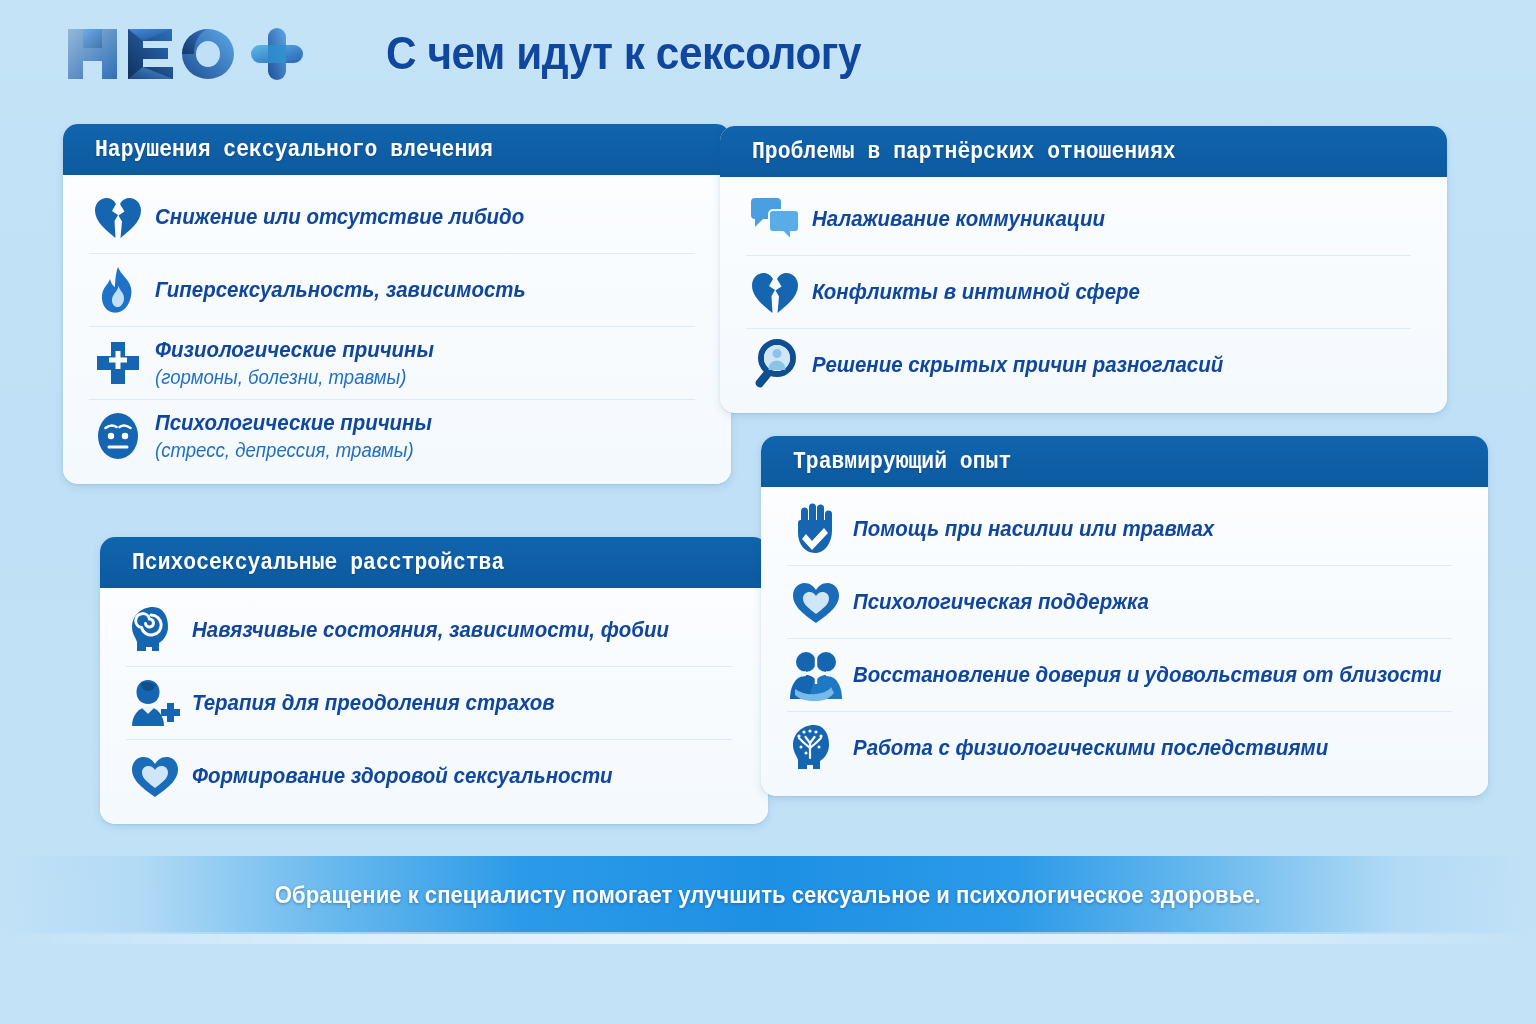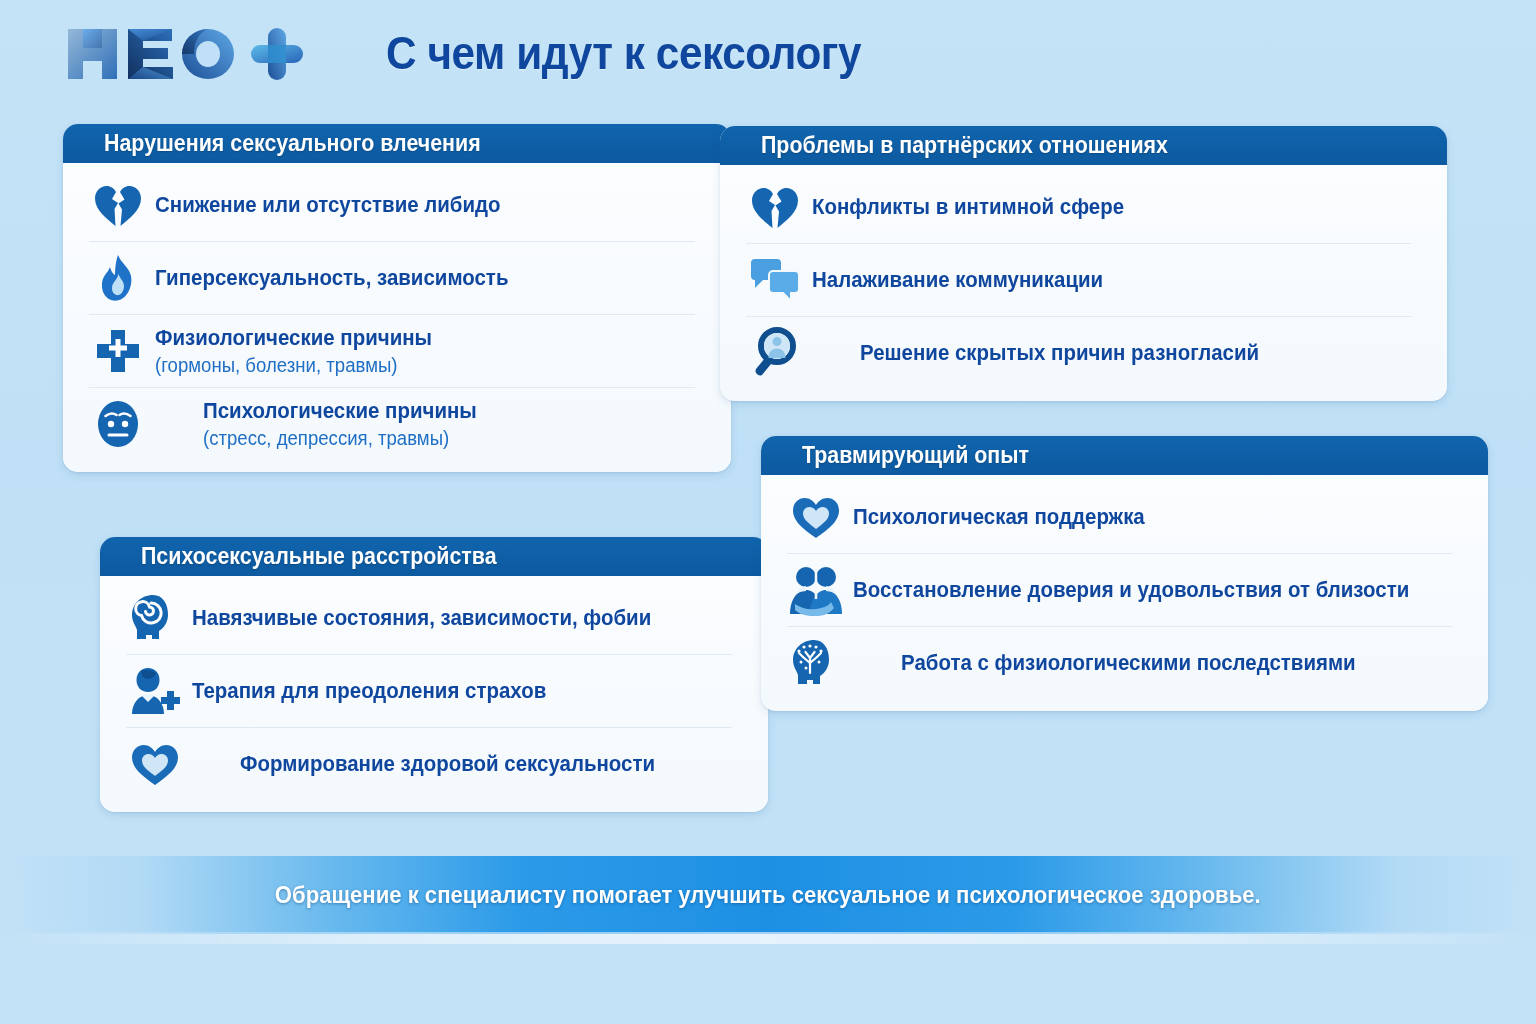--- a/index.html
+++ b/index.html
@@ -41,47 +41,49 @@
 
   
   .card{
     position:absolute;
     border-radius:15px;
     overflow:hidden;
     background:#f7fbfe;
     box-shadow:0 3px 9px rgba(26,86,148,.13), 0 1px 2px rgba(26,86,148,.10);
   }
   .card-header{
-    height:39px;
+    height:51px;
     background:linear-gradient(180deg,#1064ad 0%,#0d5aa0 100%);
     display:flex; align-items:center;
-    padding-left:41px;
+    padding-left:32px;
+    font-family:Liberation Mono, monospace;
   }
   .card-header-title{
     color:#ffffff;
     font-size:23px;
     font-weight:bold;
     transform:scaleX(0.93);
     transform-origin:left center;
     white-space:nowrap;
     text-shadow:0 1px 2px rgba(0,0,0,.22);
   }
   .card-body{
     background:linear-gradient(180deg,#fbfdff 0%,#f4f9fd 100%);
     padding:6px 36px 12px 26px;
+    font-style:italic;
   }
 
   .row{
     display:flex;
     align-items:center;
     border-bottom:1.5px solid #dfeaf4;
     min-height:70px;
     padding:7px 0;
   }
-  .row:last-child{ border-bottom:none;gap:48px; }
+  .row:last-child{ border-bottom:none; }
 
   .row-icon{
     width:58px; min-width:58px; height:58px;
     display:flex; align-items:center; justify-content:center;
     margin-right:8px;
   }
   .row-icon svg{ display:block; }
 
   .row-text{ display:flex; flex-direction:column; justify-content:center; }
 
@@ -321,41 +323,41 @@
 </div>
 
 <div class="card" id="card-partner">
   <div class="card-header">
     <span class="card-header-title">Проблемы в партнёрских отношениях</span>
   </div>
   <div class="card-body">
 
     <div class="row">
       <span class="row-icon">
+        <svg width="54" height="46" viewBox="0 0 54 46">
+          <path d="M3 6 a4 4 0 0 1 4 -4 h22 a4 4 0 0 1 4 4 v13 a4 4 0 0 1 -4 4 h-14 l-8 8 v-8 h-0 a4 4 0 0 1 -4 -4 Z" fill="#4a9fe0"></path>
+          <path d="M21 18 a4 4 0 0 1 4 -4 h22 a4 4 0 0 1 4 4 v14 a4 4 0 0 1 -4 4 h-4 v8 l-8 -8 h-10 a4 4 0 0 1 -4 -4 Z" fill="#5aace8" stroke="#f4f9fd" stroke-width="2"></path>
+        </svg>
+      </span>
+      <span class="row-text">
+        <span class="row-label">Налаживание коммуникации</span>
+      </span>
+    </div>
+
+    <div class="row">
+      <span class="row-icon">
         <svg width="50" height="46" viewBox="0 0 50 46">
             <g fill="#1565b0">
           <path d="M22.5 44 C14 37 2 28 2 16.5 C2 9 7.5 4 13.5 4 C18 4 21 6.5 23 10 l-4 7 l6 4 l-3.5 6 Z"></path>
           <path d="M27.5 44 C36 37 48 28 48 16.5 C48 9 42.5 4 36.5 4 C32 4 29 6.5 27 10 l4.5 7.5 l-6 4 l3.5 6 Z"></path>
         </g>
           </svg>
       </span>
       <span class="row-text">
         <span class="row-label">Конфликты в интимной сфере</span>
-      </span>
-    </div>
-
-    <div class="row">
-      <span class="row-icon">
-        <svg width="54" height="46" viewBox="0 0 54 46">
-          <path d="M3 6 a4 4 0 0 1 4 -4 h22 a4 4 0 0 1 4 4 v13 a4 4 0 0 1 -4 4 h-14 l-8 8 v-8 h-0 a4 4 0 0 1 -4 -4 Z" fill="#4a9fe0"></path>
-          <path d="M21 18 a4 4 0 0 1 4 -4 h22 a4 4 0 0 1 4 4 v14 a4 4 0 0 1 -4 4 h-4 v8 l-8 -8 h-10 a4 4 0 0 1 -4 -4 Z" fill="#5aace8" stroke="#f4f9fd" stroke-width="2"></path>
-        </svg>
-      </span>
-      <span class="row-text">
-        <span class="row-label">Налаживание коммуникации</span>
       </span>
     </div>
 
     <div class="row">
       <span class="row-icon">
         <svg width="50" height="52" viewBox="0 0 50 52">
           <circle cx="27" cy="19" r="16" fill="none" stroke="#0f4e8f" stroke-width="6"></circle>
           <circle cx="27" cy="19" r="13" fill="#cfe6f7"></circle>
           <path d="M27 10 a4.5 4.5 0 1 1 0 9 a4.5 4.5 0 0 1 0 -9 Z M18.5 31 C18.5 25 22 21.5 27 21.5 C32 21.5 35.5 25 35.5 31 Z" fill="#8cc3e8"></path>
           <path d="M15 31 l-9 11 a4.5 4.5 0 0 0 6 6 l9 -11 Z" fill="#0f4e8f"></path>
@@ -368,20 +370,37 @@
 
   </div>
 </div>
 
 <div class="card" id="card-trauma">
   <div class="card-header">
     <span class="card-header-title">Травмирующий опыт</span>
   </div>
   <div class="card-body">
 
+    <div class="row">
+      <span class="row-icon">
+        <svg width="48" height="52" viewBox="0 0 48 52">
+            <g fill="#1565b0">
+          <path d="M9 18 V8 a3.5 3.5 0 0 1 7 0 v9 Z"></path>
+          <path d="M17 17 V4 a3.5 3.5 0 0 1 7 0 v13 Z"></path>
+          <path d="M25 17 V5 a3.5 3.5 0 0 1 7 0 v13 Z"></path>
+          <path d="M33 20 V11 a3.5 3.5 0 0 1 7 0 v12 Z"></path>
+          <path d="M8 17 h32 v10 c0 13 -7 23 -17 23 C13 50 6 41 6 30 V20 a3 3 0 0 1 2 -3 Z"></path>
+        </g>
+        <path d="M14 31 l6 7 l12 -13 l4 5 l-16 17 l-10 -11 Z" fill="#ffffff"></path>
+        </svg>
+      </span>
+      <span class="row-text">
+        <span class="row-label">Помощь при насилии или травмах</span>
+      </span>
+    </div>
 
     <div class="row">
       <span class="row-icon">
         <svg width="50" height="46" viewBox="0 0 50 46">
           <path d="M25 44 C14 36 2 28 2 16.5 C2 9 7.5 4 13.5 4 C19 4 23 7.5 25 11 C27 7.5 31 4 36.5 4 C42.5 4 48 9 48 16.5 C48 28 36 36 25 44 Z" fill="#1a6cb8"></path>
           <path d="M25 35 C19 30 12 26 12 19.5 C12 15.5 15 13 18.5 13 C21.5 13 23.8 15 25 17 C26.2 15 28.5 13 31.5 13 C35 13 38 15.5 38 19.5 C38 26 31 30 25 35 Z" fill="#cfe6f7"></path>
         </svg>
       </span>
       <span class="row-text">
         <span class="row-label">Психологическая поддержка</span>

